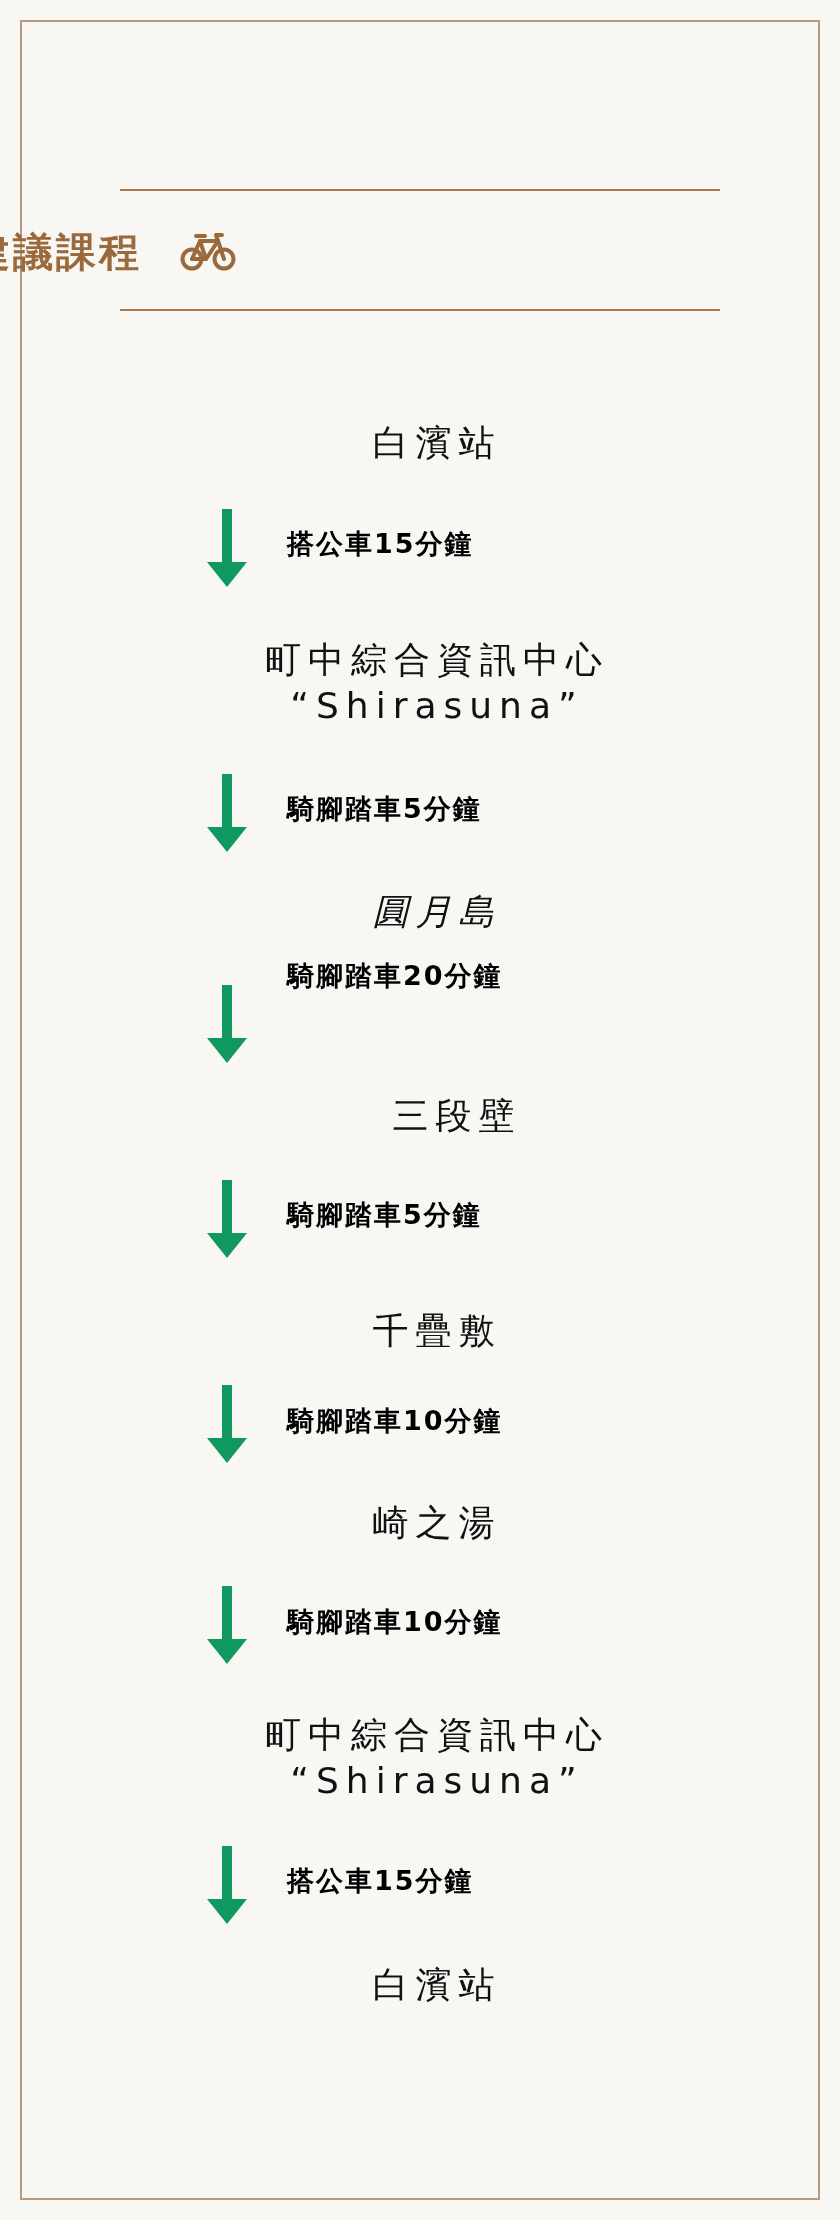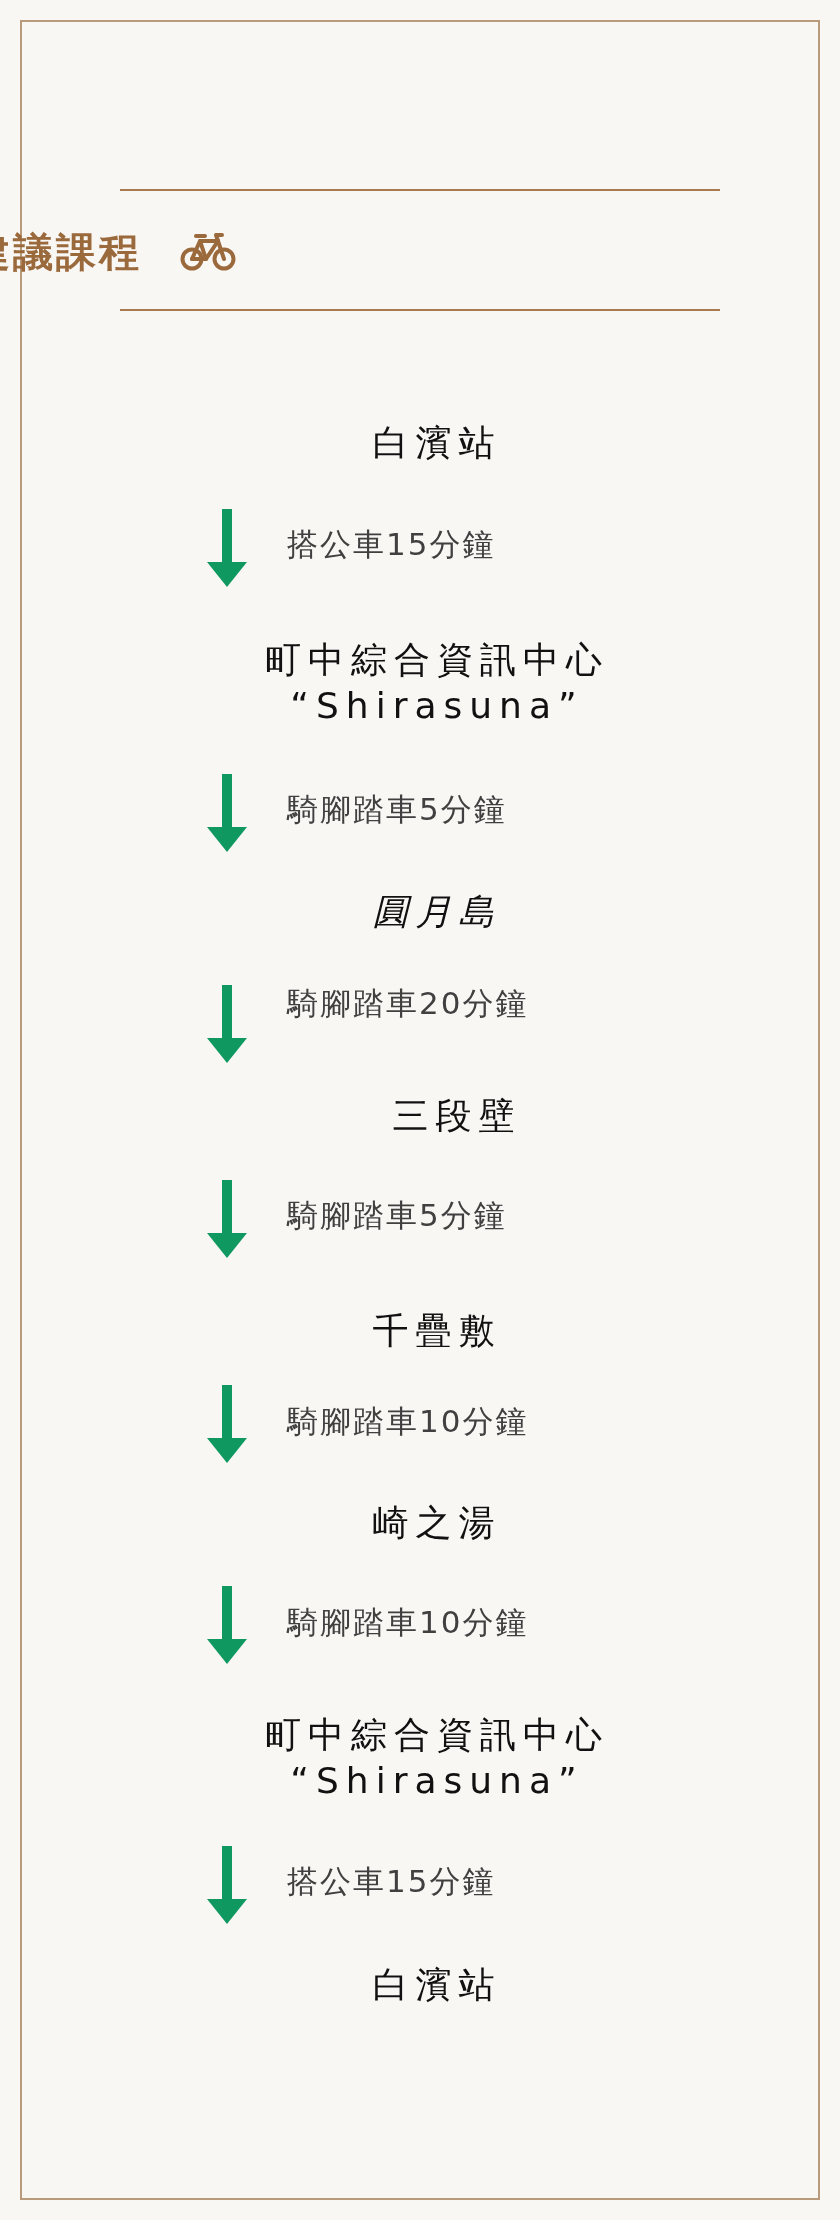--- a/index.html
+++ b/index.html
@@ -71,25 +71,25 @@
     .station .line { display: block; }
     .arrow {
       position: absolute;
       left: 206px;
       width: 42px;
       height: 78px;
     }
     .leg-label {
       position: absolute;
       left: 287px;
-      color: #404040;
-      font-size: 31px;
+      color: #000000;
+      font-size: 27px;
       letter-spacing: 2px;
       line-height: 34px;
-      font-weight: 400;
+      font-weight: 700;
     }
   </style>
 </head>
 <body>
 
 <div class="frame"></div>
 
 <div class="rule top"></div>
 <div class="header">
   <span class="header-title">建議課程</span>
@@ -129,21 +129,21 @@
 <div class="leg-label" style="top:792px;">騎腳踏車5分鐘</div>
 
 <div class="station" style="top:889px;font-style:italic;">
   <span class="line">圓月島</span>
 </div>
 
 <svg class="arrow" style="top:985px;" viewBox="0 0 42 78">
   <rect x="16" y="0" width="10" height="54" fill="#0f9960"></rect>
   <polygon points="1,53 41,53 21,78" fill="#0f9960"></polygon>
 </svg>
-<div class="leg-label" style="top:986px;">騎腳踏車20分鐘</div>
+<div class="leg-label" style="top:959px;">騎腳踏車20分鐘</div>
 
 <div class="station" style="top:1093px;margin-left:20px;">
   <span class="line">三段壁</span>
 </div>
 
 <svg class="arrow" style="top:1180px;" viewBox="0 0 42 78">
   <rect x="16" y="0" width="10" height="54" fill="#0f9960"></rect>
   <polygon points="1,53 41,53 21,78" fill="#0f9960"></polygon>
 </svg>
 <div class="leg-label" style="top:1198px;">騎腳踏車5分鐘</div>

